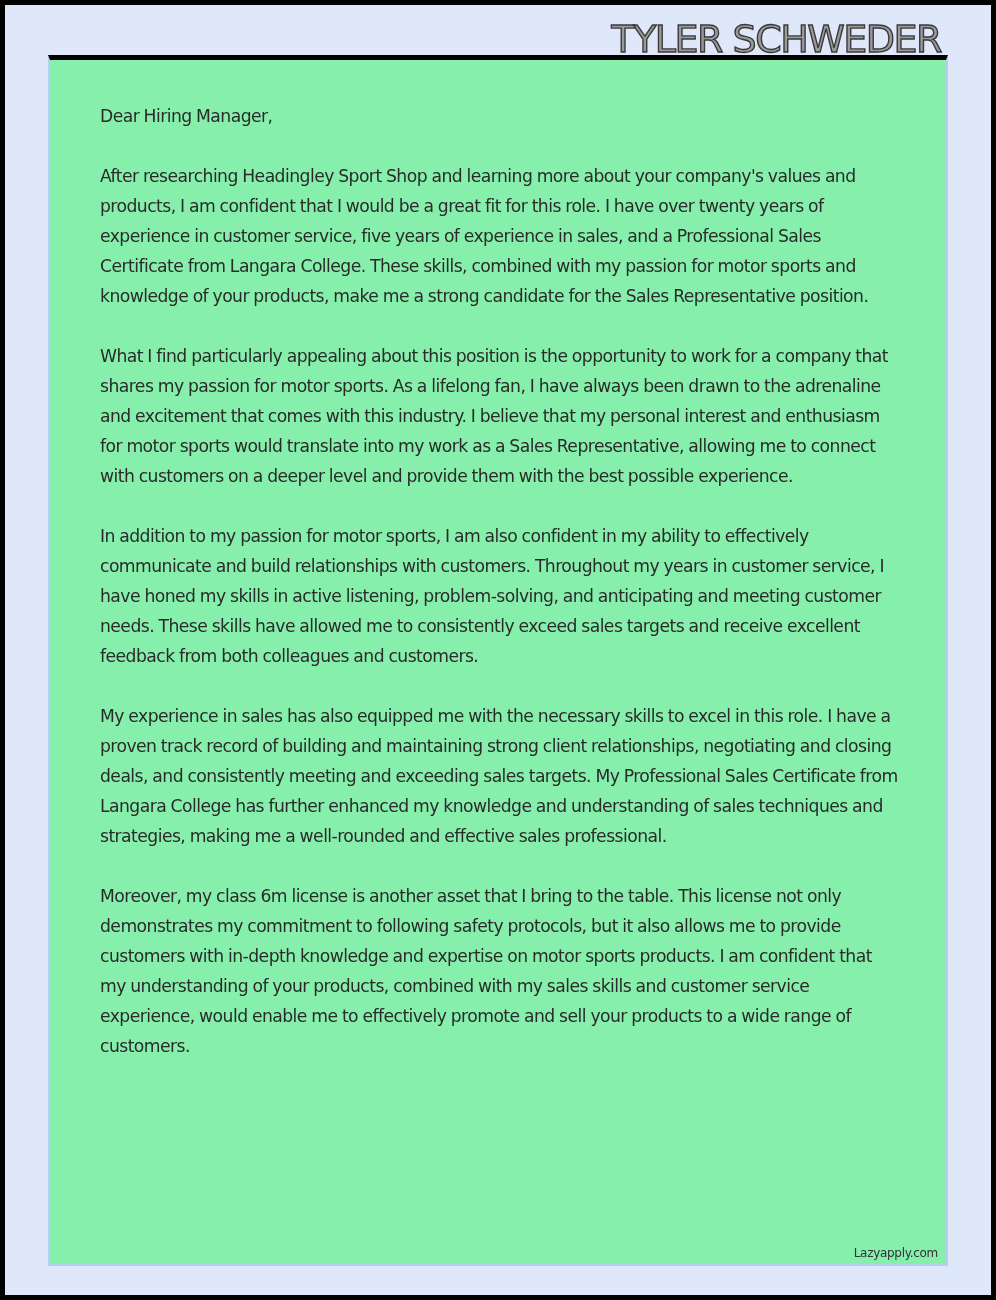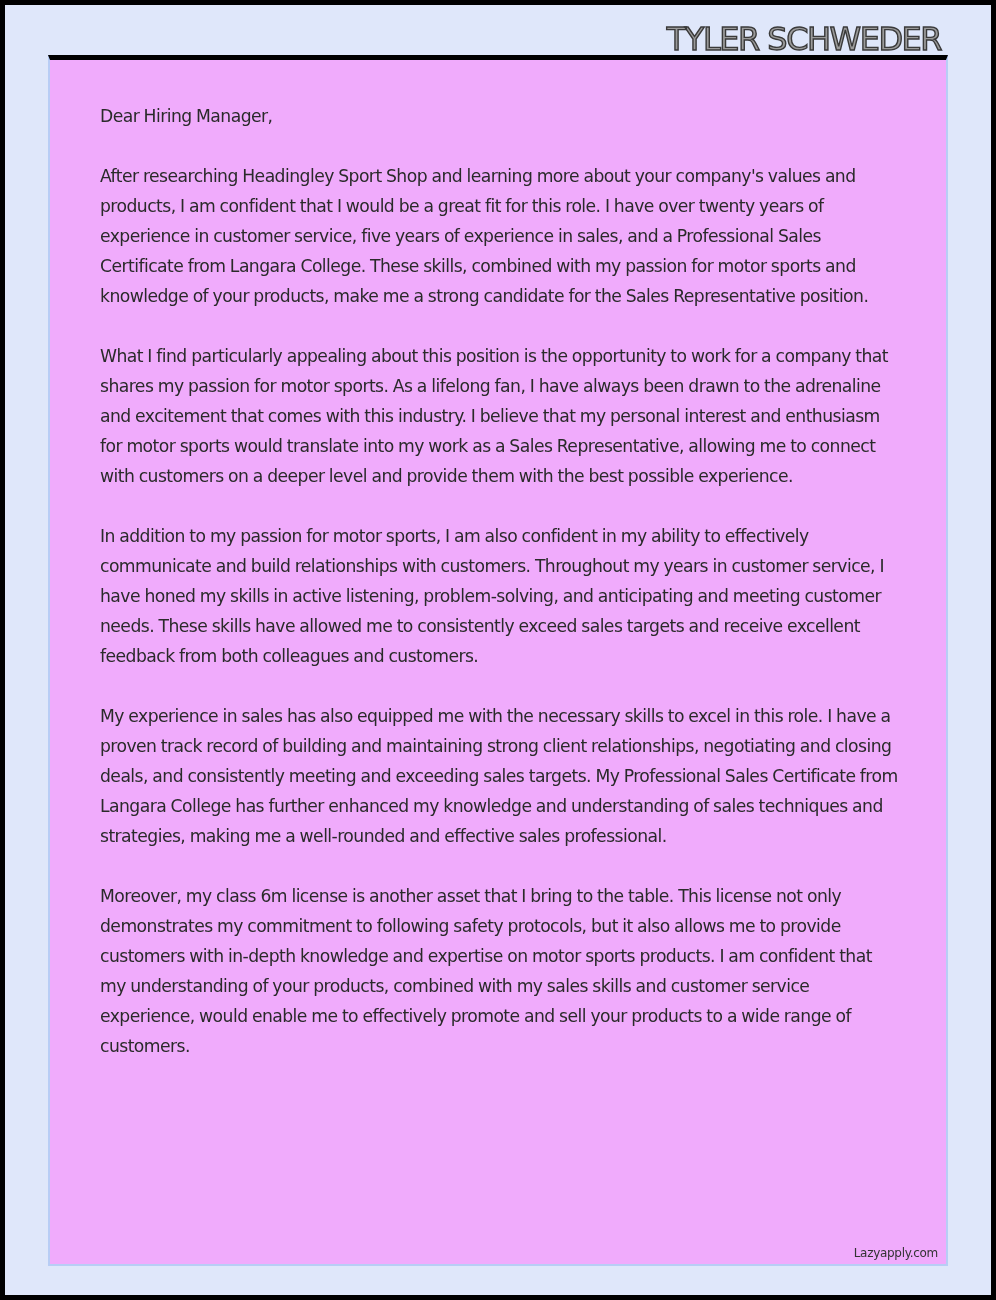--- a/index.html
+++ b/index.html
@@ -21,35 +21,35 @@
       width: 986px;
       height: 1290px;
       background: #dfe7fa;
       overflow: hidden;
     }
     .name {
       position: absolute;
       right: 50px;
       top: 12px;
       font-family: "DejaVu Sans", sans-serif;
-      font-size: 32px;
+      font-size: 38px;
       font-weight: normal;
       letter-spacing: -1.5px;
       color: #9a9a9a;
       -webkit-text-stroke: 1.4px #3a3a3a;
       line-height: 44px;
       white-space: nowrap;
     }
     .page {
       position: absolute;
       left: 43px;
       top: 50px;
       width: 896px;
       height: 1204px;
-      background: #f0abfc;
+      background: #86efac;
       border-top: 5px solid #000000;
       border-left: 2px solid #b8cdf5;
       border-right: 2px solid #b8cdf5;
       border-bottom: 2px solid #b8cdf5;
       overflow: visible;
     }
     .letter {
       position: absolute;
       left: 50px;
       top: 41px;

